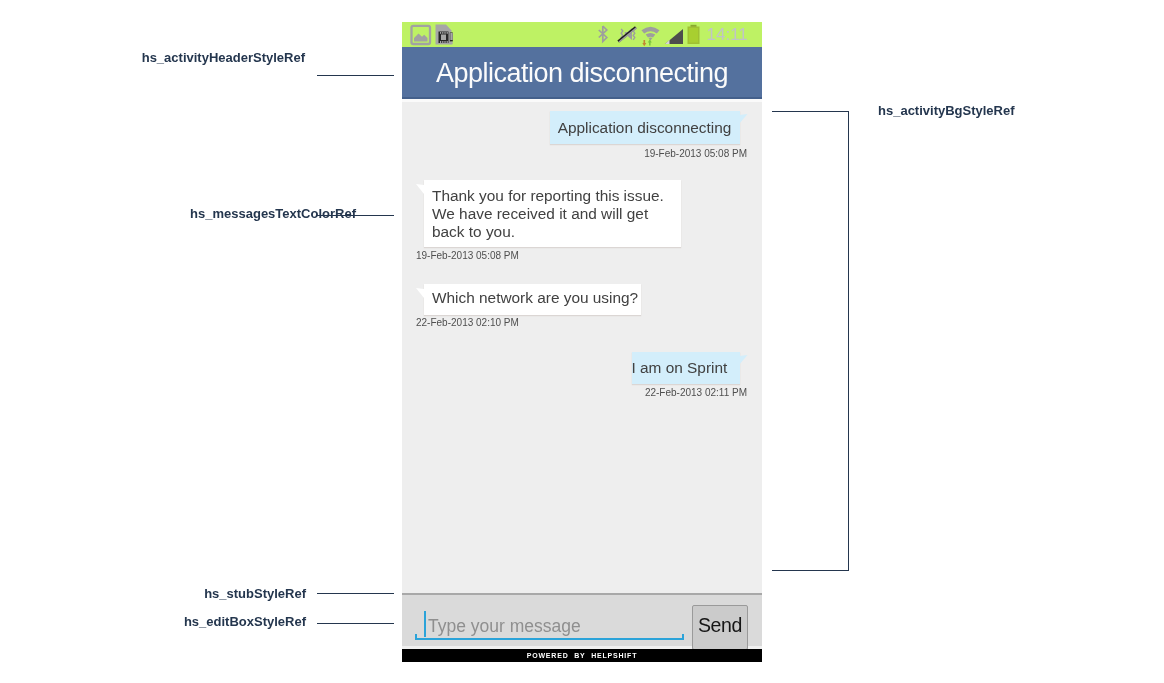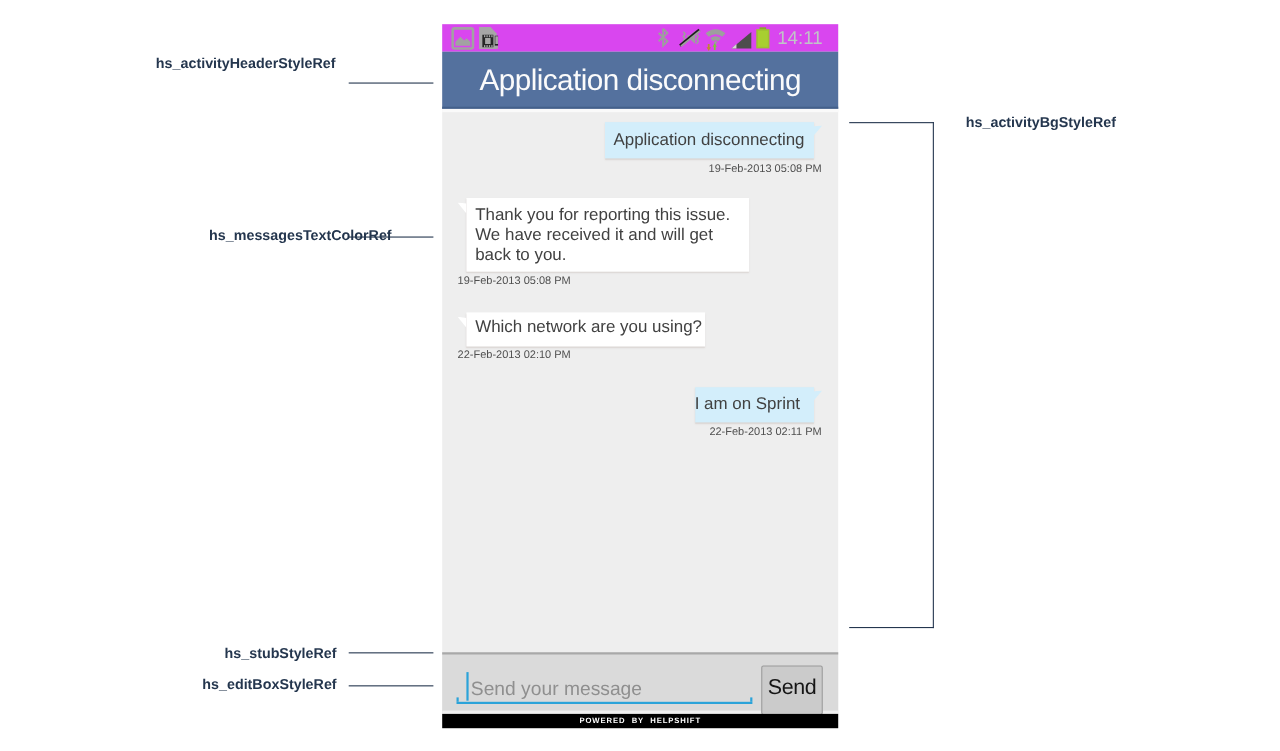--- a/index.html
+++ b/index.html
@@ -1,21 +1,21 @@
 <!DOCTYPE html>
 <html><head>
 <meta charset="utf-8">
 <style>
 * { margin:0; padding:0; box-sizing:border-box; }
 html,body { width:1164px; height:683px; background:#ffffff; font-family:"Liberation Sans", sans-serif; position:relative; overflow:hidden; }
 body { filter:opacity(0.999); }
 .abs { position:absolute; }
 
 #phone { position:absolute; left:402px; top:22px; width:360px; height:640px; background:#eeeeee; }
-#status { position:absolute; left:0; top:0; width:360px; height:25px; background:#d946ef; }
+#status { position:absolute; left:0; top:0; width:360px; height:25px; background:#bef264; }
 #header { position:absolute; left:0; top:25px; width:360px; height:52px; background:#54719e; border-bottom:2px solid #44608b; }
 #header .t { position:absolute; left:0; top:0; width:100%; text-align:center; font-size:27px; letter-spacing:-0.5px; color:#fbfbfb; line-height:53px !important; }
 
 .bub { position:absolute; color:#414141; font-size:15.4px; }
 .bub.blue { background:#d3eefb; box-shadow:0 1px 1px rgba(200,190,185,0.5); }
 .bub.white { background:#ffffff; box-shadow:0 1px 1px rgba(200,190,185,0.5); }
 .ts { position:absolute; font-size:10px; color:#4f4f4f; line-height:12px; }
 
 #inputbar { position:absolute; left:0; top:571px; width:360px; height:56px; background:#dadada; border-top:2px solid #a8a8a8; border-bottom:3px solid #f0f0f0; }
 #underline { position:absolute; left:13px; top:616px; width:269px; height:2px; background:#2ba3d9; }
@@ -118,16 +118,16 @@
 
   <div class="bub blue" style="left:229.5px; top:330px; width:108px; height:32px; text-align:left; line-height:32px;">I am on Sprint</div>
   <svg class="abs" style="left:337px; top:333px;" width="9" height="12" viewBox="0 0 9 12">
       <path d="M0 1 L8.5 0 L0 10 Z" fill="#d3eefb"></path>
     </svg>
   <div class="ts" style="right:15px; top:365px;">22-Feb-2013 02:11 PM</div>
 
   <div id="inputbar"></div>
   <div id="underline"></div>
   <div id="cursor"></div>
-  <div id="placeholder">Send your message</div>
+  <div id="placeholder">Type your message</div>
   <div id="sendbtn">Send</div>
   <div id="footer">POWERED BY HELPSHIFT</div>
 </div>
 
 </body></html>

